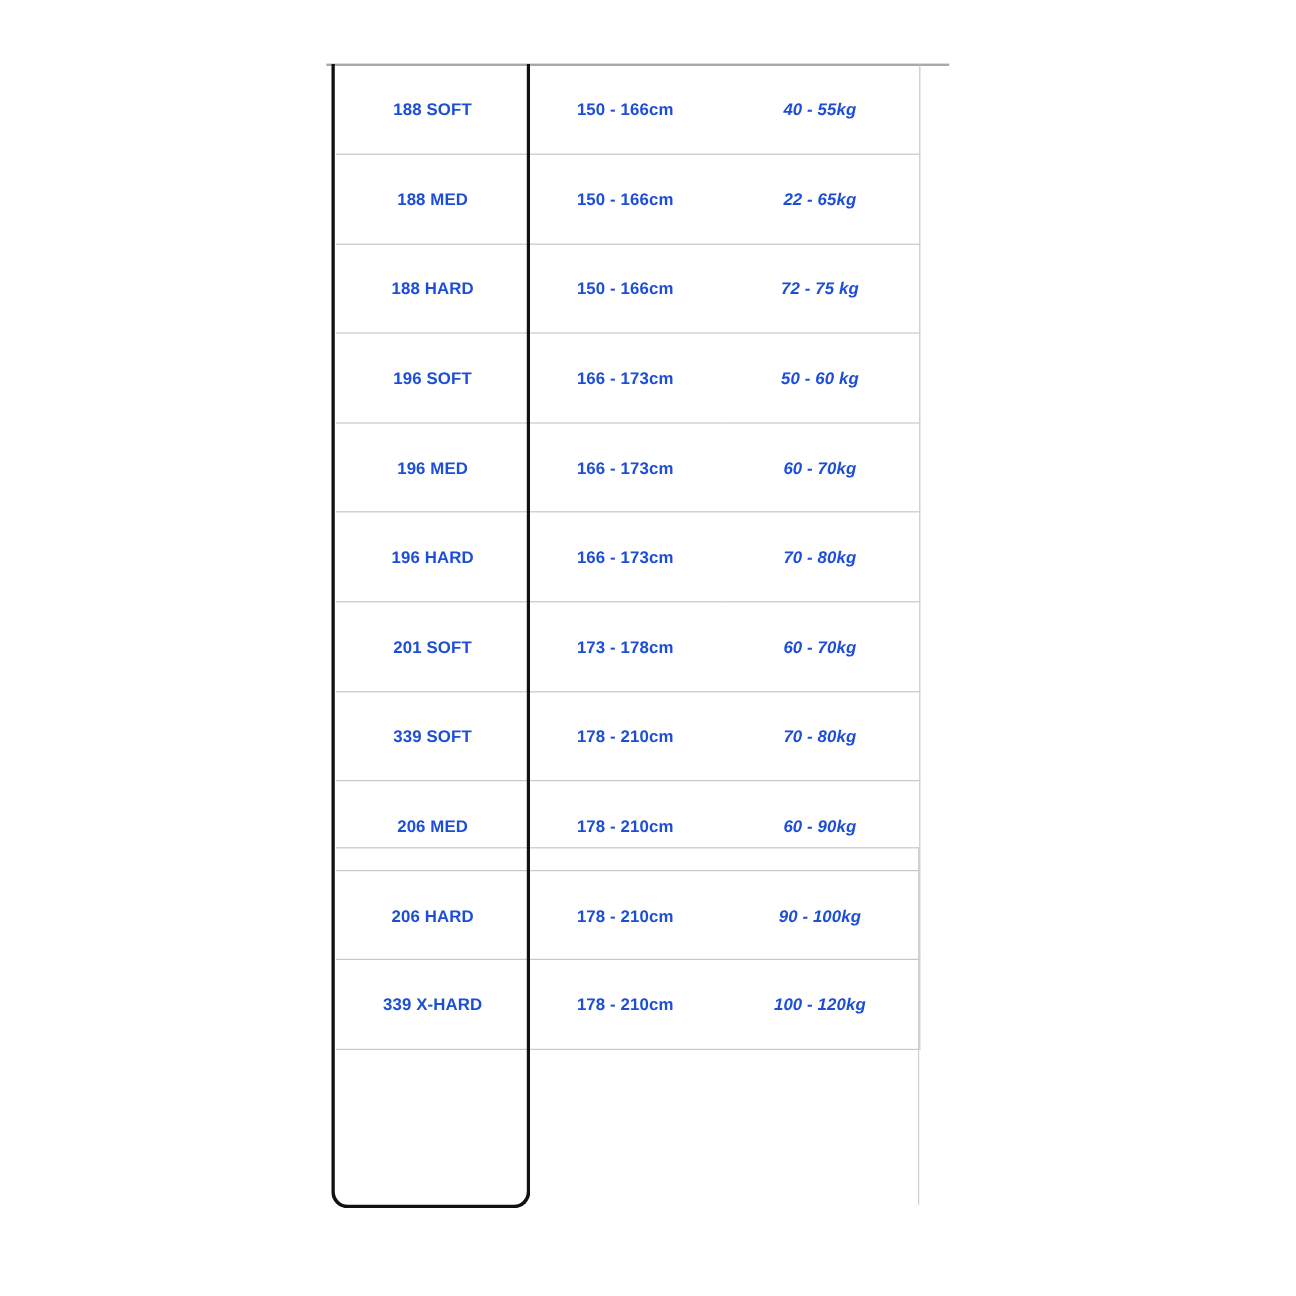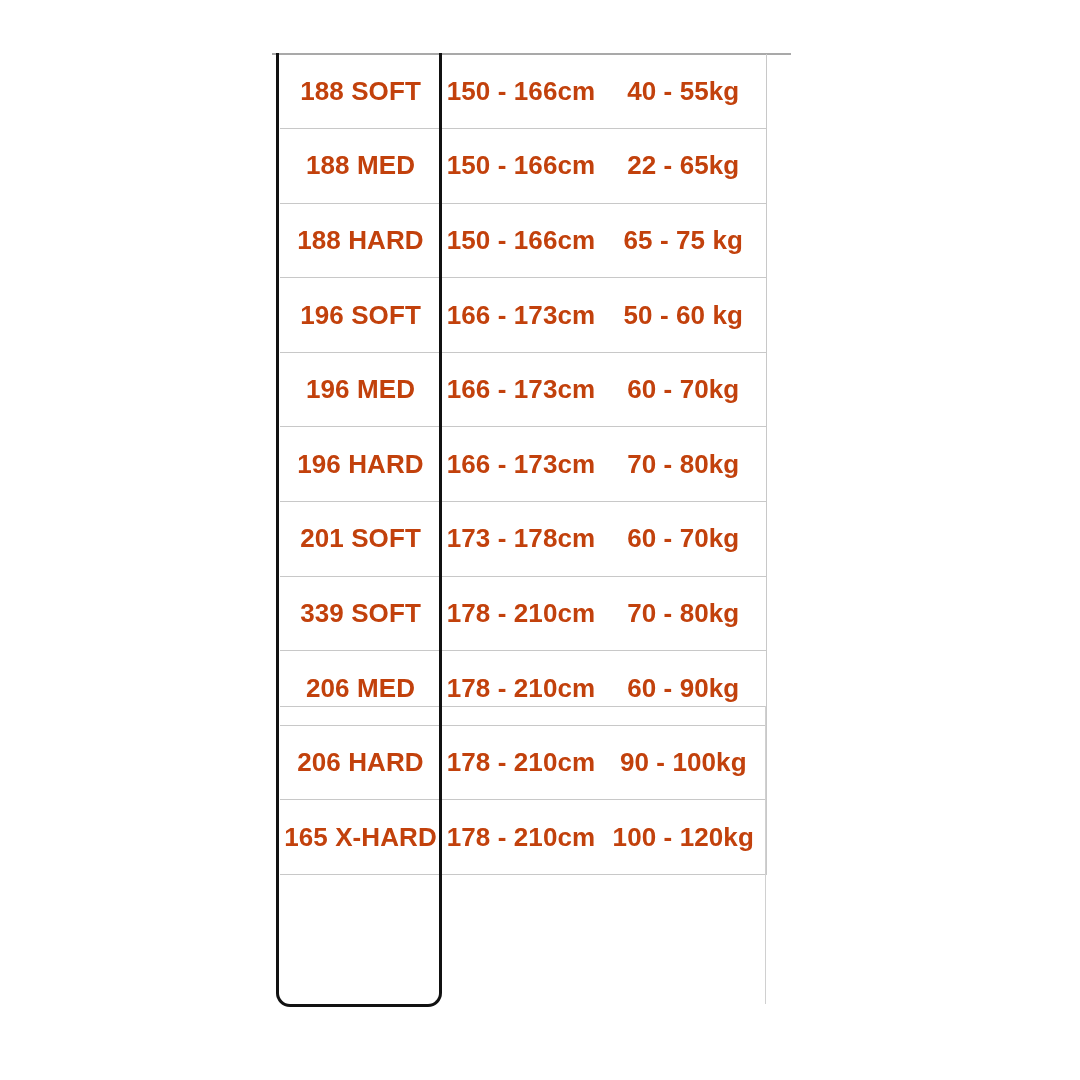--- a/index.html
+++ b/index.html
@@ -45,31 +45,31 @@
 
   .size-table tr {
     height: 74.6px;
   }
 
   .size-table td {
     border-bottom: 1px solid #c8c8c8;
     padding: 0 0 0 0;
     text-align: center;
     vertical-align: middle;
-    color: #c2410c;
-    font-size: 26px;
+    color: #1d4ed8;
+    font-size: 14px;
     font-weight: 600;
     letter-spacing: 0.1px;
     white-space: nowrap;
   }
 
   
   .col-model  { width: 161px; }
   .col-height { width: 160px; }
-  .col-weight { width: 165px; }
+  .col-weight { width: 165px; font-style: italic; }
 
   
   .size-table td.col-weight { border-right: 1px solid #c8c8c8; }
   .size-table tr:last-child td { border-bottom: 1px solid #c8c8c8; }
 
   
   .seam {
     position: absolute;
     left: 280px;
     top: 706px;
@@ -121,21 +121,21 @@
           <td class="col-weight">40 - 55kg</td>
         </tr>
         <tr>
           <td class="col-model">188 MED</td>
           <td class="col-height">150 - 166cm</td>
           <td class="col-weight">22 - 65kg</td>
         </tr>
         <tr>
           <td class="col-model">188 HARD</td>
           <td class="col-height">150 - 166cm</td>
-          <td class="col-weight">65 - 75 kg</td>
+          <td class="col-weight">72 - 75 kg</td>
         </tr>
         <tr>
           <td class="col-model">196 SOFT</td>
           <td class="col-height">166 - 173cm</td>
           <td class="col-weight">50 - 60 kg</td>
         </tr>
         <tr>
           <td class="col-model">196 MED</td>
           <td class="col-height">166 - 173cm</td>
           <td class="col-weight">60 - 70kg</td>
@@ -159,21 +159,21 @@
           <td class="col-model">206 MED</td>
           <td class="col-height">178 - 210cm</td>
           <td class="col-weight">60 - 90kg</td>
         </tr>
         <tr>
           <td class="col-model">206 HARD</td>
           <td class="col-height">178 - 210cm</td>
           <td class="col-weight">90 - 100kg</td>
         </tr>
         <tr>
-          <td class="col-model">165 X-HARD</td>
+          <td class="col-model">339 X-HARD</td>
           <td class="col-height">178 - 210cm</td>
           <td class="col-weight">100 - 120kg</td>
         </tr>
       </tbody>
   </table>
 
   <div class="seam"></div>
   <div class="seam-right"></div>
 
   <div class="model-highlight"></div>

